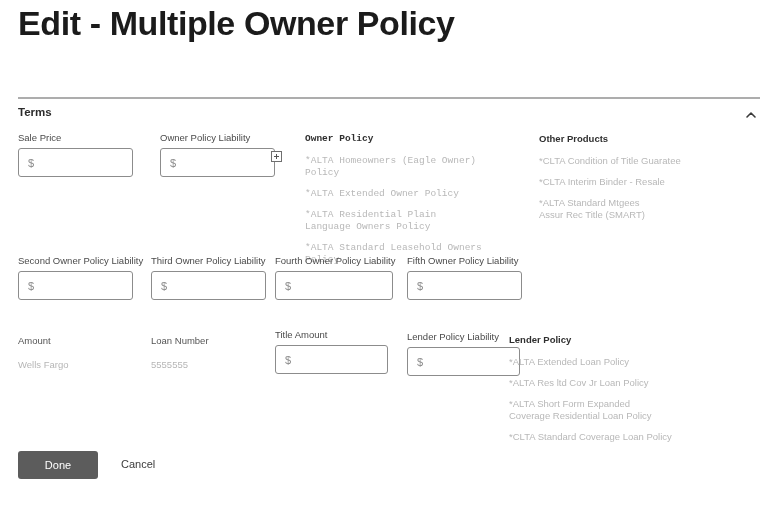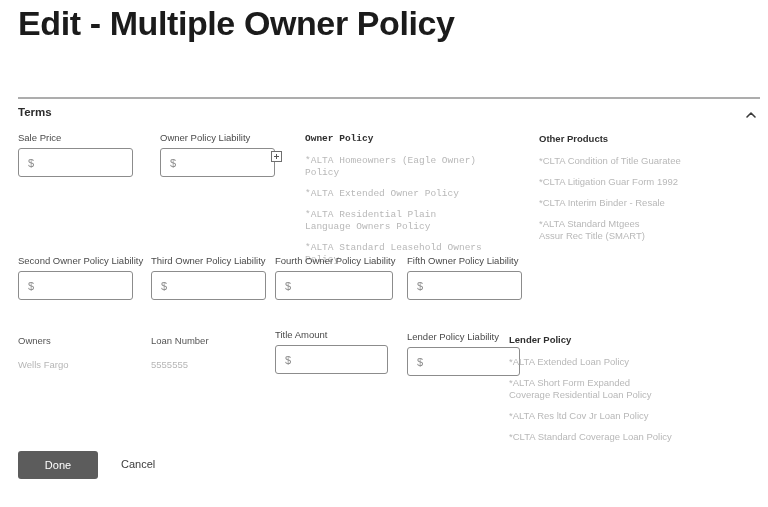--- a/index.html
+++ b/index.html
@@ -227,21 +227,20 @@
     <span class="product-list-title">Owner Policy</span>
     <span class="product-item">*ALTA Homeowners (Eagle Owner) Policy</span>
     <span class="product-item">*ALTA Extended Owner Policy</span>
     <span class="product-item" style="width:140px;">*ALTA Residential Plain Language Owners Policy</span>
     <span class="product-item">*ALTA Standard Leasehold Owners Policy</span>
   </div>
 
   <div class="product-list" style="left:539px; top:133px; width:200px;">
     <span class="product-list-title">Other Products</span>
     <span class="product-item">*CLTA Condition of Title Guaratee</span>
-    <span class="product-item">*CLTA Litigation Guar Form 1992</span>
     <span class="product-item">*CLTA Interim Binder - Resale</span>
     <span class="product-item" style="width:118px;">*ALTA Standard Mtgees Assur Rec Title (SMART)</span>
   </div>
 
   <div class="field" style="left:18px; top:255px; width:115px;">
     <label class="field-label">Second Owner Policy Liability</label>
     <input class="field-input" style="width: 115px;" type="text" placeholder="$">
   </div>
 
   <div class="field" style="left:151px; top:255px; width:115px;">
@@ -253,21 +252,21 @@
     <label class="field-label">Fourth Owner Policy Liability</label>
     <input class="field-input" style="width: 118px;" type="text" placeholder="$">
   </div>
 
   <div class="field" style="left:407px; top:255px; width:115px;">
     <label class="field-label">Fifth Owner Policy Liability</label>
     <input class="field-input" style="width: 115px;" type="text" placeholder="$">
   </div>
 
   <div class="static-field" style="left:18px; top:335px;">
-    <span class="static-label">Owners</span>
+    <span class="static-label">Amount</span>
     <span class="static-value">Wells Fargo</span>
   </div>
 
   <div class="static-field" style="left:151px; top:335px;">
     <span class="static-label">Loan Number</span>
     <span class="static-value">5555555</span>
   </div>
 
   <div class="field" style="left:275px; top:329px; width:113px;">
     <label class="field-label">Title Amount</label>
@@ -275,21 +274,21 @@
   </div>
 
   <div class="field" style="left:407px; top:331px; width:113px;">
     <label class="field-label">Lender Policy Liability</label>
     <input class="field-input" style="width: 113px;" type="text" placeholder="$">
   </div>
 
   <div class="product-list" style="left:509px; top:334px; width:210px;">
     <span class="product-list-title">Lender Policy</span>
     <span class="product-item">*ALTA Extended Loan Policy</span>
+    <span class="product-item">*ALTA Res ltd Cov Jr Loan Policy</span>
     <span class="product-item" style="width:150px;">*ALTA Short Form Expanded Coverage Residential Loan Policy</span>
-    <span class="product-item">*ALTA Res ltd Cov Jr Loan Policy</span>
     <span class="product-item">*CLTA Standard Coverage Loan Policy</span>
   </div>
 
   <button class="btn-done">Done</button>
   <button class="btn-cancel">Cancel</button>
 
 </div>
 
 </body></html>

